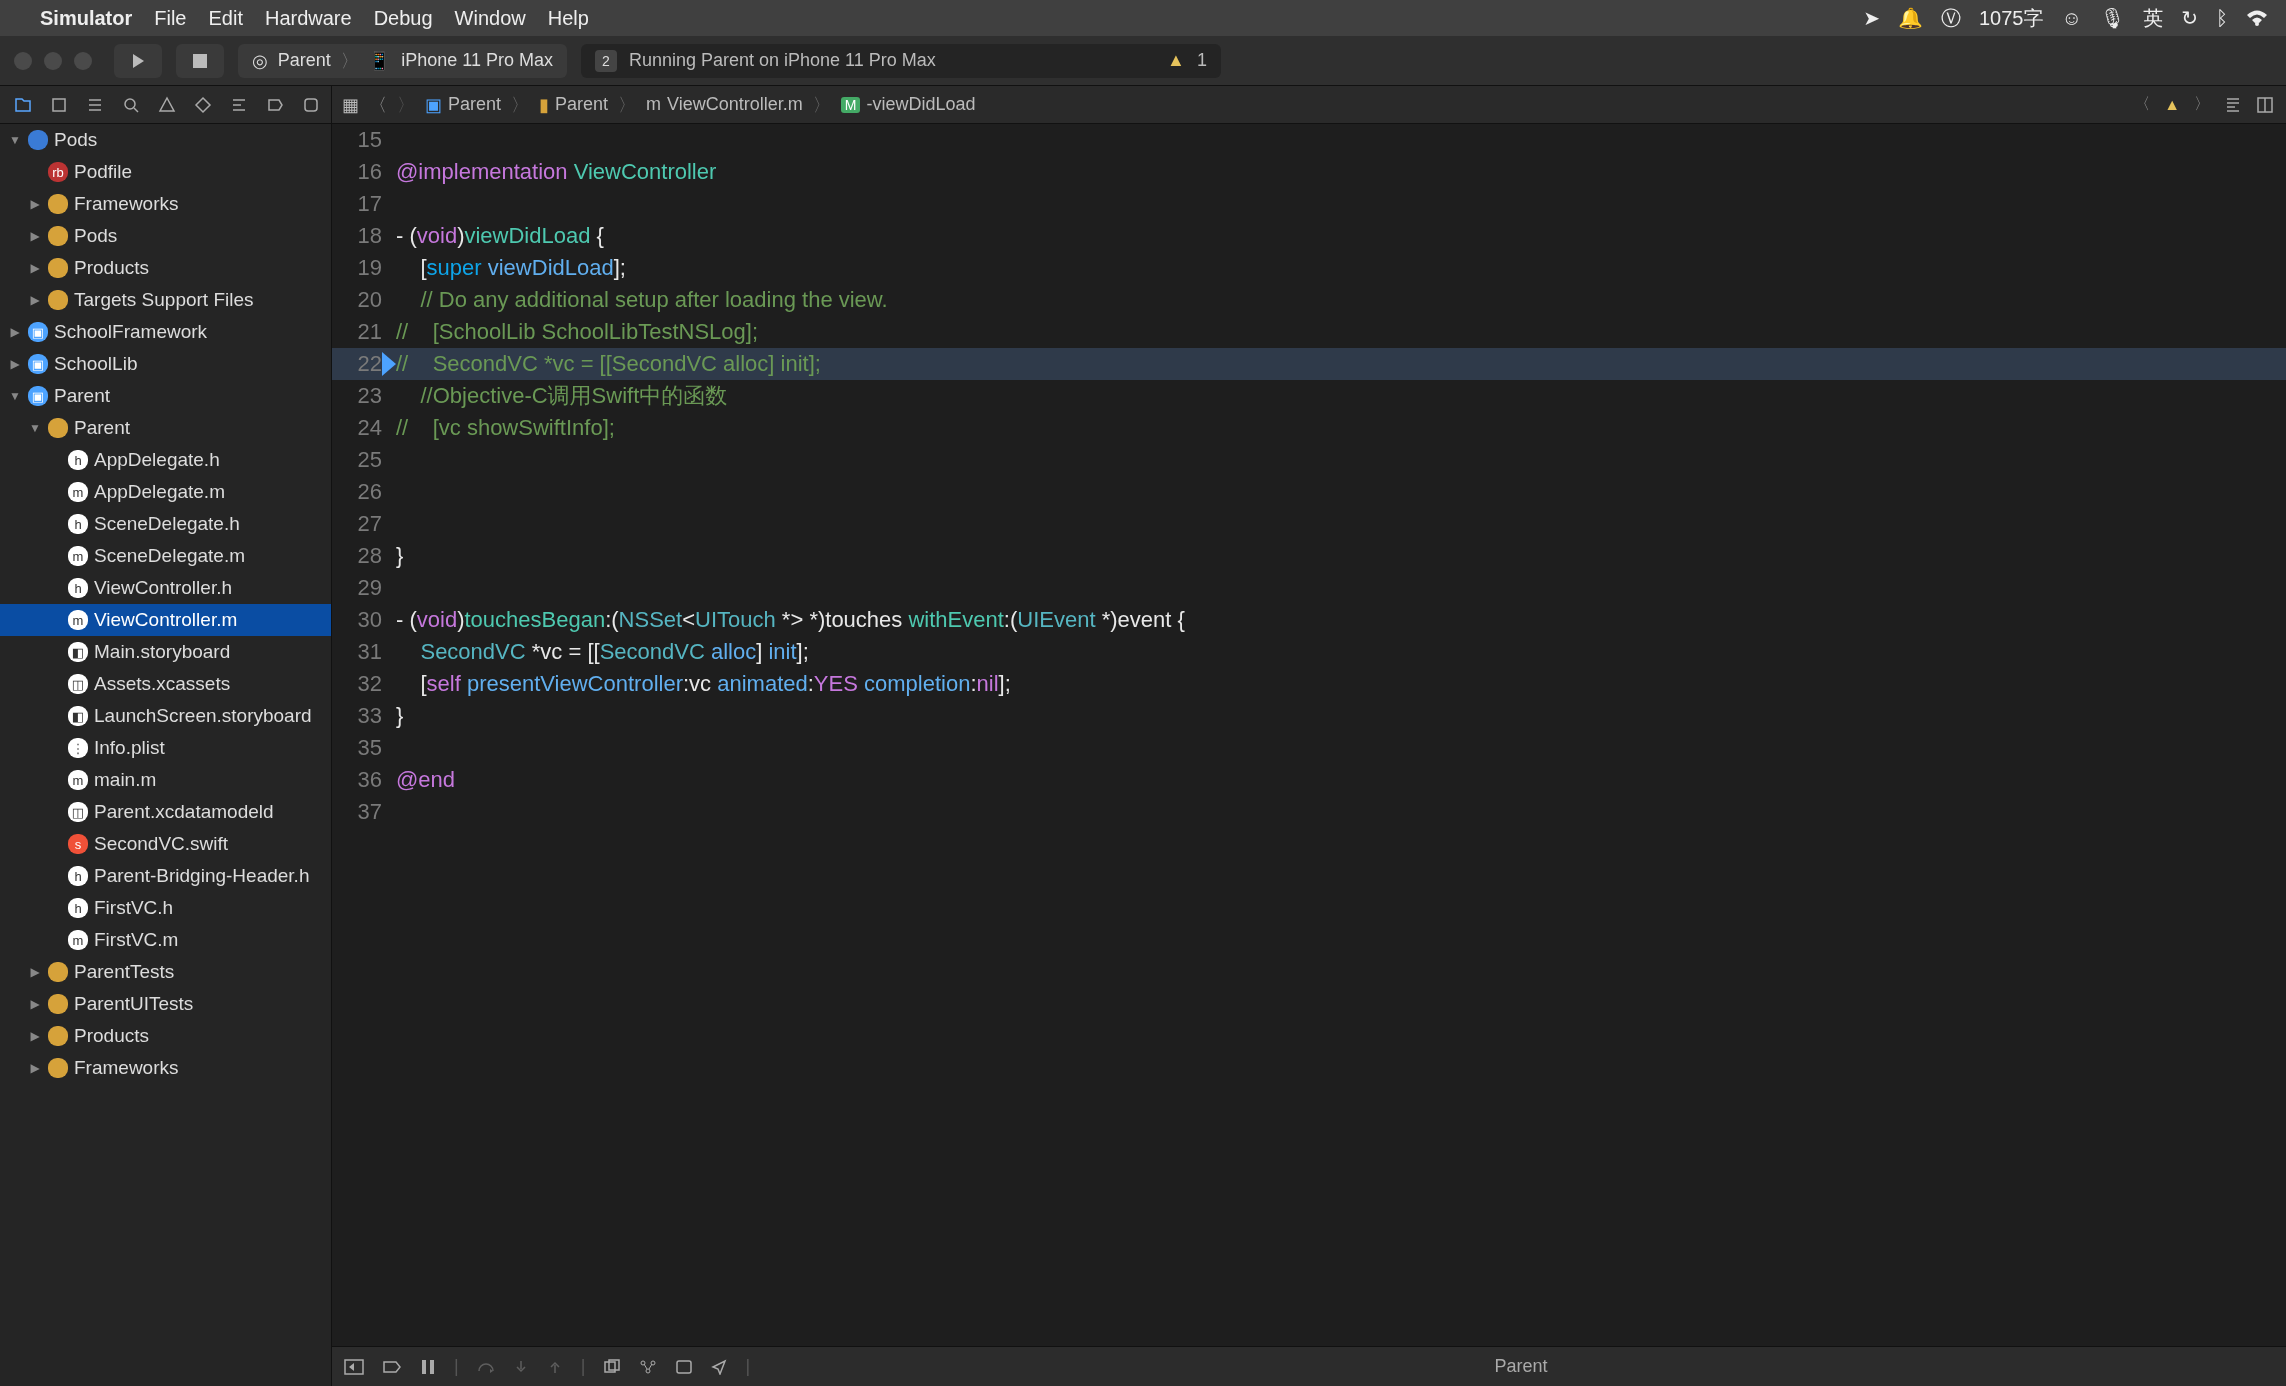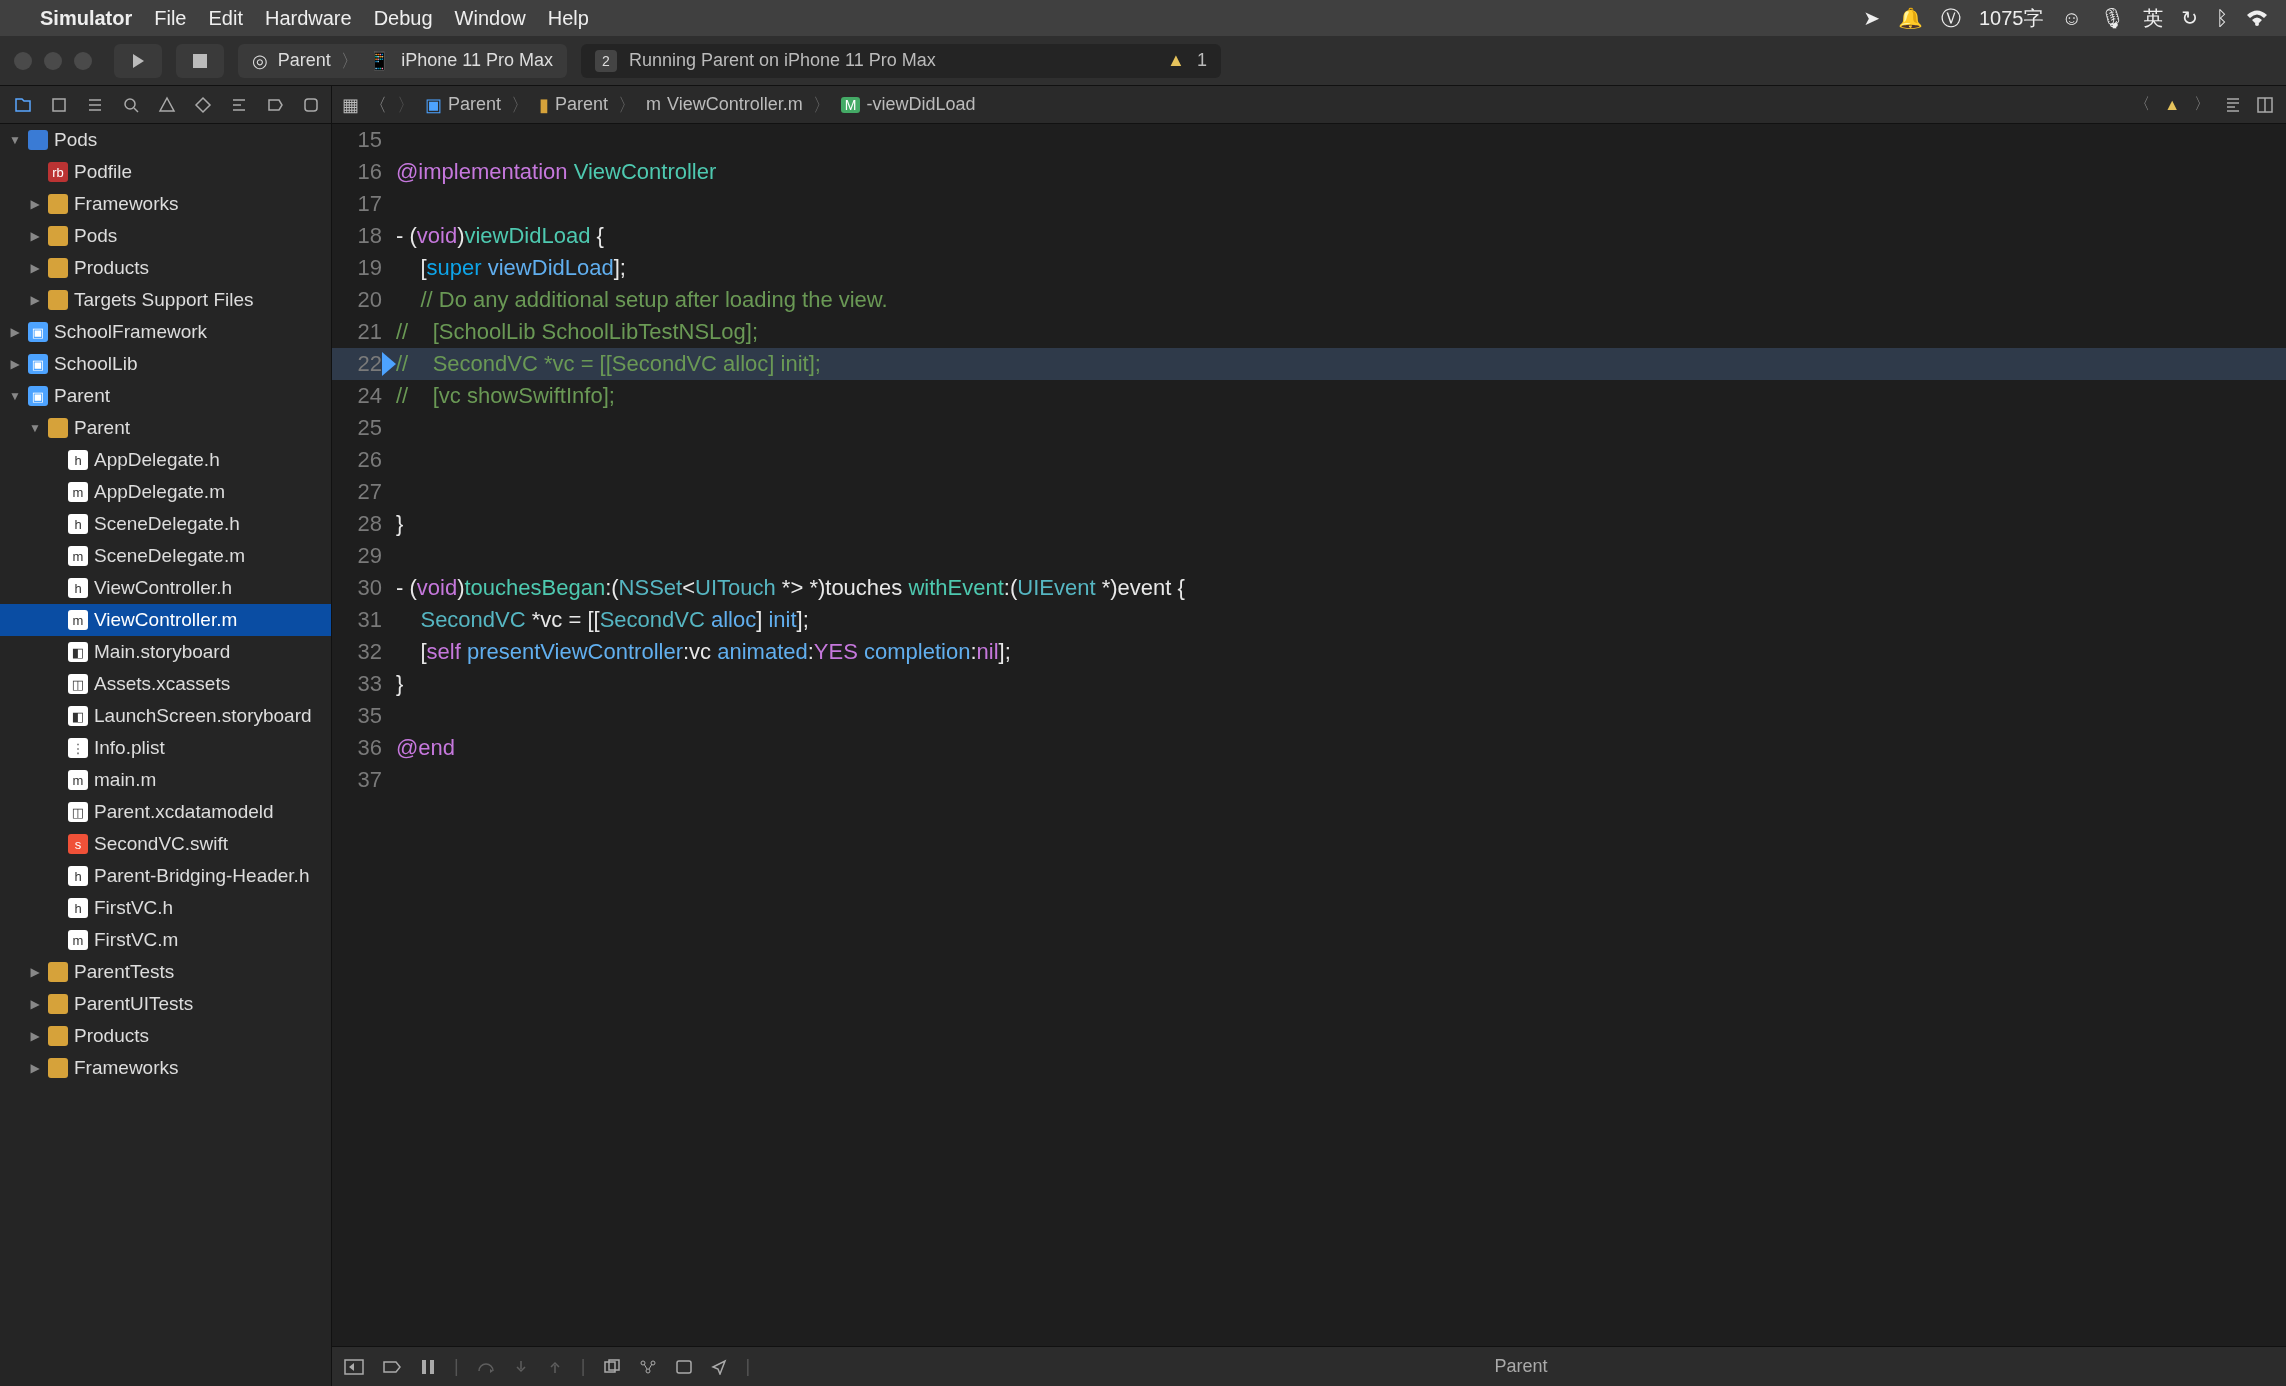--- a/index.html
+++ b/index.html
@@ -38,21 +38,21 @@
 
 
 .main { display:flex; height: calc(1386px - 36px - 50px - 38px); }
 .sidebar { width:332px; background:#252525; border-right:1px solid #111; overflow:auto; font-size:19px; }
 .tree-row { display:flex; align-items:center; height:32px; padding-left:8px; gap:6px; color:#ddd; white-space:nowrap; }
 .tree-row.selected { background:#0a4da3; color:#fff; }
 .tri { width:14px; text-align:center; color:#888; font-size:12px; }
 .tri.open::before { content:"▼"; }
 .tri.closed::before { content:"▶"; }
 .tri.none::before { content:""; }
-.ficon { width:20px; height:20px; display:inline-flex; align-items:center; justify-content:center; font-size:13px; border-radius:3px; }
+.ficon { width:20px; height:20px; display:inline-flex; align-items:center; justify-content:center; font-size:13px; border-radius:9px; }
 .ficon.folder { background:#3a7bd5; color:#fff; }
 .ficon.folder-y { background:#d6a23a; color:#fff; }
 .ficon.proj { background:#4da3ff; color:#fff; }
 .ficon.rb { background:#b33; color:#fff; }
 .ficon.h  { background:#fff; color:#333; }
 .ficon.m  { background:#fff; color:#333; }
 .ficon.swift { background:#f05138; color:#fff; }
 .ficon.sb { background:#fff; color:#333; }
 .ficon.xc { background:#fff; color:#333; }
 .ficon.plist { background:#fff; color:#555; }
@@ -424,20 +424,24 @@
         </div>
         <div class="code-line">
           <div class="gutter">21</div>
           <div class="code"><span class="tok-comment">//    [SchoolLib SchoolLibTestNSLog];</span></div>
         </div>
         <div class="code-line hl-line">
           <div class="gutter">22<span class="bp-arrow"></span></div>
           <div class="code"><span class="tok-comment">//    SecondVC *vc = [[SecondVC alloc] init];</span></div>
         </div>
         <div class="code-line">
+          <div class="gutter">23</div>
+          <div class="code"><span class="tok-comment">    //Objective-C调用Swift中的函数</span></div>
+        </div>
+        <div class="code-line">
           <div class="gutter">24</div>
           <div class="code"><span class="tok-comment">//    [vc showSwiftInfo];</span></div>
         </div>
         <div class="code-line">
           <div class="gutter">25</div>
           <div class="code"></div>
         </div>
         <div class="code-line">
           <div class="gutter">26</div>
           <div class="code"></div>

